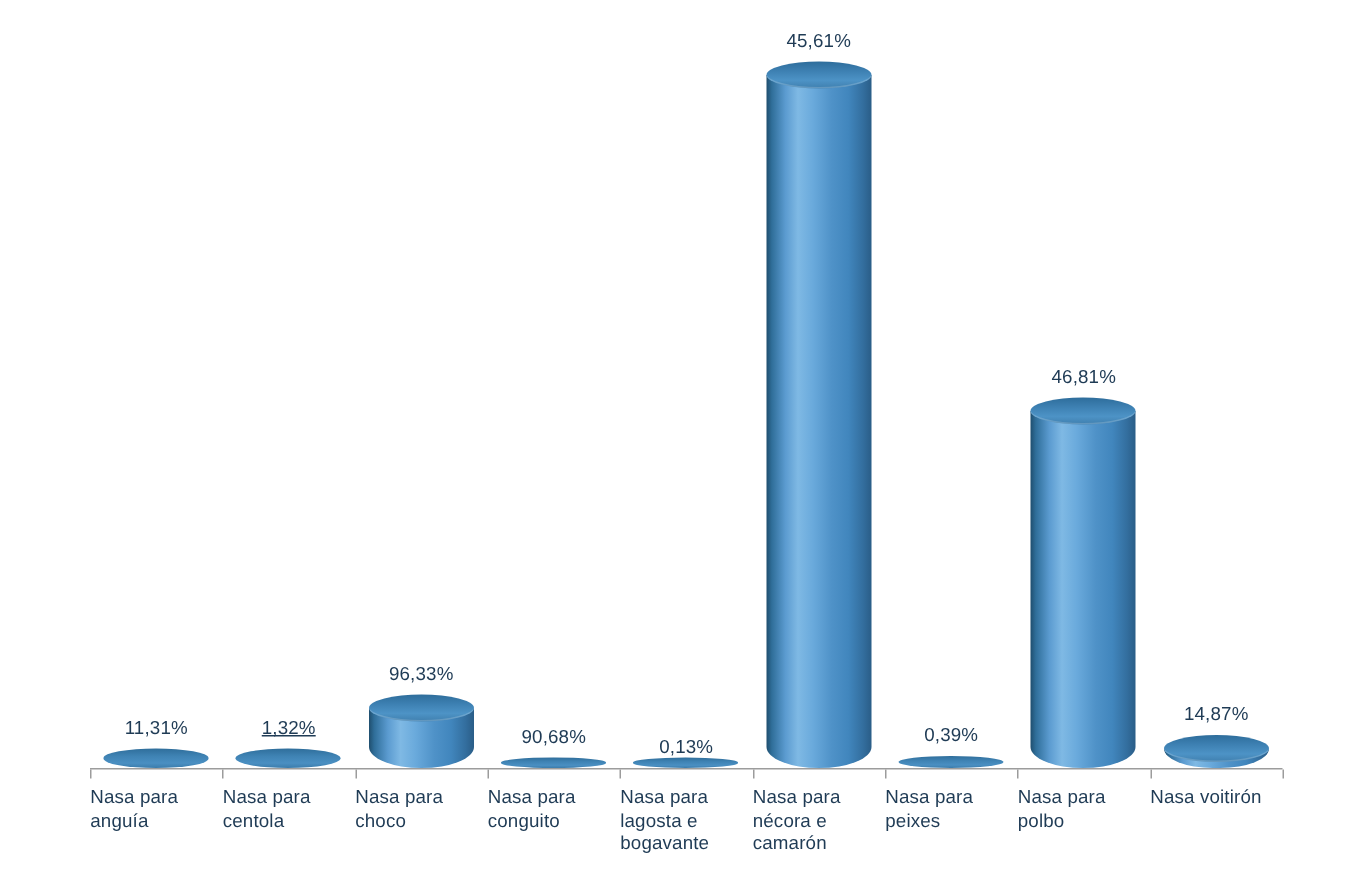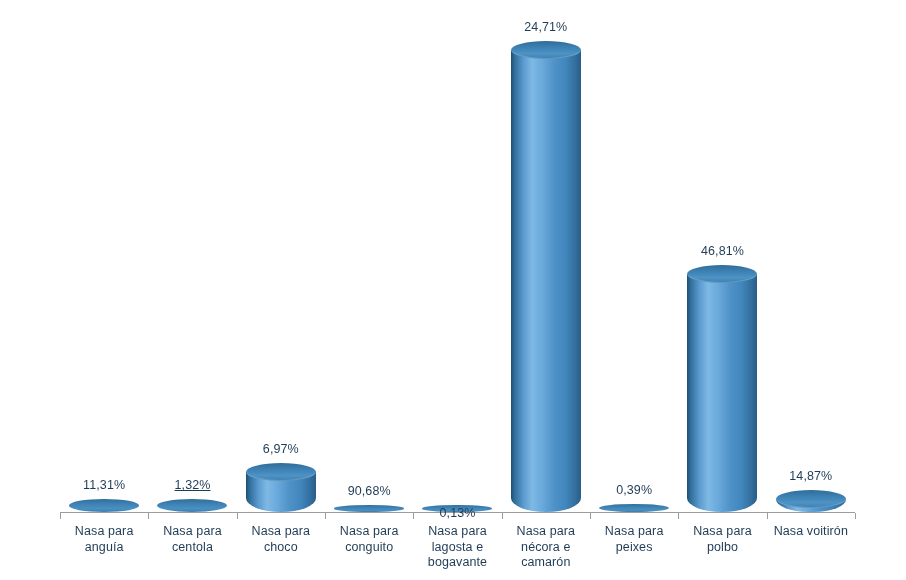--- a/index.html
+++ b/index.html
@@ -117,21 +117,21 @@
     letter-spacing: 0.1px;
   }
 
   
   .cat-label {
     position: absolute;
     left: 50%;
     transform: translateX(-50%);
     top: 524px;
     width: 88px;
-    text-align: center;
+    text-align: left;
     font-size: 12.5px;
     line-height: 15.5px;
     color: #1f3b55;
     white-space: pre-line;
     letter-spacing: 0.1px;
   }
 </style>
 </head>
 <body>
 
@@ -155,47 +155,47 @@
           </div>
           <div class="data-label" style="top: 478.11px; text-decoration: underline;">1,32%</div>
           <div class="cat-label">Nasa para
 centola</div>
         </div>
         <div class="column-slot" style="left: 236.667px; width: 88.3333px;">
           <div class="cylinder">
             <div class="cyl-body" style="height: 40.426px; top: 471.574px;"></div>
             <div class="cyl-top" style="top: 462.574px;"></div>
           </div>
-          <div class="data-label" style="top: 441.574px;">6,97%</div>
+          <div class="data-label" style="top: 441.574px;">96,33%</div>
           <div class="cat-label">Nasa para
 choco</div>
         </div>
         <div class="column-slot" style="left: 325px; width: 88.3333px;">
           <div class="cylinder">
             <div class="cyl-disc" style="height: 6.522px; top: 505.478px;"></div>
           </div>
           <div class="data-label" style="top: 484.478px;">90,68%</div>
           <div class="cat-label">Nasa para
 conguito</div>
         </div>
         <div class="column-slot" style="left: 413.333px; width: 88.3333px;">
           <div class="cylinder">
             <div class="cyl-disc" style="height: 6.6786px; top: 505.321px;"></div>
           </div>
-          <div class="data-label" style="top: 506px;">0,13%</div>
+          <div class="data-label" style="top: 491px;">0,13%</div>
           <div class="cat-label">Nasa para
 lagosta e
 bogavante</div>
         </div>
         <div class="column-slot" style="left: 501.667px; width: 88.3333px;">
           <div class="cylinder">
             <div class="cyl-body" style="height: 462.318px; top: 49.682px;"></div>
             <div class="cyl-top" style="top: 40.682px;"></div>
           </div>
-          <div class="data-label" style="top: 19.682px;">24,71%</div>
+          <div class="data-label" style="top: 19.682px;">45,61%</div>
           <div class="cat-label">Nasa para
 nécora e
 camarón</div>
         </div>
         <div class="column-slot" style="left: 590px; width: 88.3333px;">
           <div class="cylinder">
             <div class="cyl-disc" style="height: 8.0358px; top: 503.964px;"></div>
           </div>
           <div class="data-label" style="top: 482.964px;">0,39%</div>
           <div class="cat-label">Nasa para

